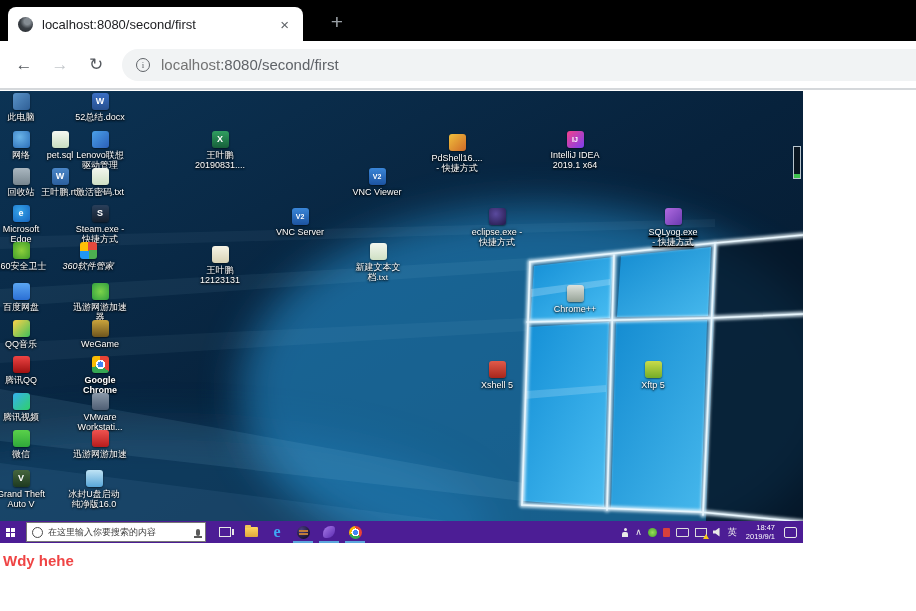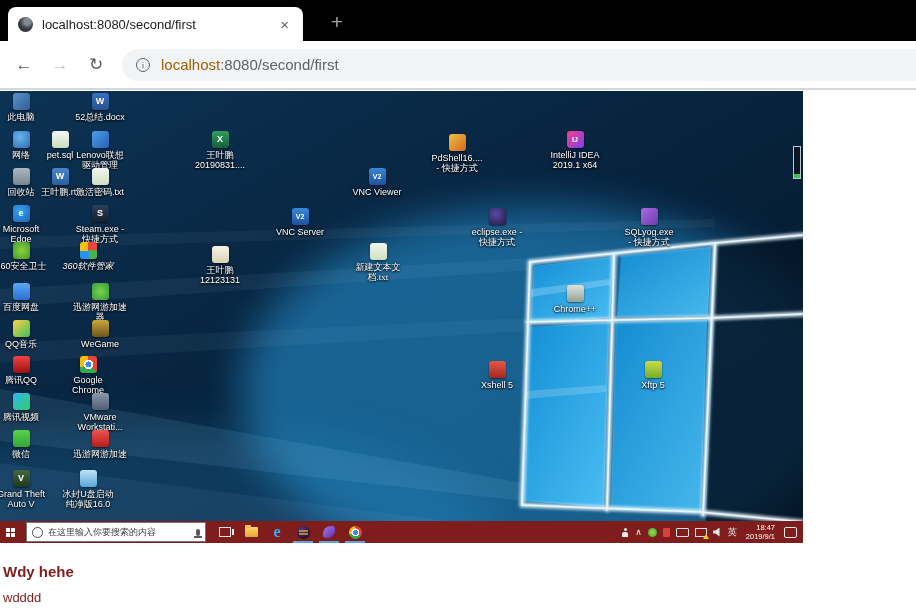--- a/index.html
+++ b/index.html
@@ -17,39 +17,39 @@
   .toolbar{width:916px;height:47px;background:#fff;display:flex;align-items:center;
     border-bottom:2px solid #d5d8db;box-sizing:content-box;padding:0;}
   .navbtn{width:24px;height:24px;margin-left:12px;font-size:17px;line-height:24px;text-align:center;color:#55595e;}
   .navbtn.fwd{color:#c3c7cb;}
   .omnibox{flex:1;height:32px;margin-left:14px;background:#f1f3f4;border-radius:16px 0 0 16px;
     display:flex;align-items:center;padding-left:14px;min-width:0;}
   .info-i{width:12px;height:12px;border:1.6px solid #5f6368;border-radius:50%;color:#5f6368;
     font-size:9px;display:flex;align-items:center;justify-content:center;flex:0 0 auto;}
   .info-i::after{content:"i";font-family:"Liberation Serif",serif;}
   .url{margin-left:11px;font-size:15px;white-space:nowrap;}
-  .url .host{color:#a16207;}
+  .url .host{color:#737373;}
   .url .rest{color:#5f6368;}
   
   .content{background:#fff;}
   .desktop{position:relative;width:803px;height:452px;margin-top:1px;overflow:hidden;background:#07223c;}
   .desktop svg{position:absolute;left:0;top:0;}
   
   .desk-icon{position:absolute;width:58px;display:flex;flex-direction:column;align-items:center;}
   .tile{width:17px;height:17px;border-radius:3px;box-shadow:0 1px 2px rgba(0,0,0,.55);
     display:flex;align-items:center;justify-content:center;}
   .glyph{font-size:9px;font-weight:bold;color:#fff;line-height:17px;}
   .ilabel{margin-top:2px;font-size:9px;line-height:10px;color:#fff;text-align:center;
     white-space:pre-line;text-shadow:0 1px 2px #000,0 0 3px rgba(0,0,0,.9);}
   
   .widget{position:absolute;left:793px;top:55px;width:6px;height:31px;border:1px solid #b9c6ce;
     background:#0b1722;}
   .widget-fill{position:absolute;left:0;right:0;bottom:0;height:4px;background:#3ec24e;}
   
-  .taskbar{position:absolute;left:0;bottom:0;width:803px;height:22px;background:#7f1d1d;
+  .taskbar{position:absolute;left:0;bottom:0;width:803px;height:22px;background:#4c1d95;
     display:flex;align-items:center;}
   .tb-start{width:26px;height:22px;display:flex;align-items:center;justify-content:center;flex:0 0 auto;}
   .win-logo{width:4px;height:4px;background:#fff;box-shadow:5px 0 #fff,0 5px #fff,5px 5px #fff;
     margin:-5px 5px 0 -5px;}
   .tb-search{width:168px;height:18px;background:#fff;border:1px solid #757575;display:flex;
     align-items:center;gap:5px;padding:0 5px;flex:0 0 auto;}
   .cortana{width:9px;height:9px;border:1.5px solid #4a4a4a;border-radius:50%;flex:0 0 auto;}
   .search-text{flex:1;font-size:9px;color:#3c3c3c;white-space:nowrap;overflow:hidden;}
   .mic{width:4px;height:7px;background:#5a5a5a;border-radius:2px;position:relative;flex:0 0 auto;}
   .mic::after{content:"";position:absolute;left:-2px;bottom:-2px;width:8px;height:2px;background:#5a5a5a;}
@@ -83,21 +83,21 @@
   .tray-ic.keyboard{width:11px;height:7px;border:1px solid #dcdcdc;border-radius:1px;}
   .tray-ic.network-warning{width:10px;height:7px;border:1px solid #dcdcdc;position:relative;}
   .tray-ic.network-warning::after{content:"";position:absolute;right:-3px;bottom:-3px;
     border-left:3px solid transparent;border-right:3px solid transparent;border-bottom:5px solid #f5c518;}
   .tray-ic.volume{width:9px;height:9px;background:#e8e8e8;
     clip-path:polygon(0 33%,30% 33%,75% 0,75% 100%,30% 67%,0 67%);}
   .ime{color:#f0f0f0;font-size:9px;}
   .clock{color:#fff;font-size:7.5px;line-height:9px;text-align:right;margin:0 3px;}
   .action-center{width:11px;height:9px;border:1px solid #e8e8e8;border-radius:2px;}
   
-  .ptext{padding:20px 0 0 3px;color:#7f1d1d;}
+  .ptext{padding:9px 0 0 3px;color:#ef4444;}
   .ptext h4{margin:0;font-size:15px;font-weight:bold;}
   .ptext p{margin:10px 0 0 0;font-size:13px;}
 </style>
 </head>
 <body>
 
 <div>
 
   <div class="tabbar">
     <div class="tab">
@@ -248,21 +248,21 @@
             <div class="ilabel">QQ音乐</div>
           </div>
           <div class="desk-icon" style="left: 71px; top: 229px;">
             <div class="tile" style="background: linear-gradient(rgb(202, 164, 60), rgb(110, 85, 30));"></div>
             <div class="ilabel">WeGame</div>
           </div>
           <div class="desk-icon" style="left: -8px; top: 265px;">
             <div class="tile" style="background: linear-gradient(rgb(238, 68, 68), rgb(158, 16, 16));"></div>
             <div class="ilabel">腾讯QQ</div>
           </div>
-          <div class="desk-icon" style="left: 59px; top: 265px;">
+          <div class="desk-icon" style="left: 71px; top: 265px; font-weight: bold;">
             <div class="tile" style="background: radial-gradient(circle, rgb(66, 133, 244) 0px, rgb(66, 133, 244) 3px, rgb(255, 255, 255) 3px, rgb(255, 255, 255) 4.5px, rgba(0, 0, 0, 0) 4.5px), conic-gradient(rgb(234, 67, 53) 0deg, rgb(234, 67, 53) 130deg, rgb(52, 168, 83) 130deg, rgb(52, 168, 83) 250deg, rgb(251, 188, 5) 250deg);"></div>
             <div class="ilabel">Google
 Chrome</div>
           </div>
           <div class="desk-icon" style="left: -8px; top: 302px;">
             <div class="tile" style="background: linear-gradient(135deg, rgb(53, 177, 240), rgb(47, 208, 106));"></div>
             <div class="ilabel">腾讯视频</div>
           </div>
           <div class="desk-icon" style="left: 71px; top: 302px;">
             <div class="tile" style="background: linear-gradient(rgb(138, 152, 168), rgb(78, 94, 116));"></div>
@@ -277,21 +277,21 @@
             <div class="tile" style="background: linear-gradient(rgb(239, 83, 80), rgb(183, 28, 28));"></div>
             <div class="ilabel">迅游网游加速</div>
           </div>
           <div class="desk-icon" style="left: -8px; top: 379px;">
             <div class="tile" style="background: linear-gradient(rgb(70, 102, 62), rgb(30, 58, 32));">
               <span class="glyph">V</span>
             </div>
             <div class="ilabel">Grand Theft
 Auto V</div>
           </div>
-          <div class="desk-icon" style="left: 59px; top: 379px; justify-content: center;">
+          <div class="desk-icon" style="left: 65px; top: 379px; justify-content: center;">
             <div class="tile" style="background: linear-gradient(rgb(191, 227, 245), rgb(88, 166, 216));"></div>
             <div class="ilabel">冰封U盘启动
 纯净版16.0</div>
           </div>
           <div class="desk-icon" style="left: 191px; top: 40px;">
             <div class="tile" style="background: linear-gradient(rgb(47, 158, 96), rgb(23, 96, 58));">
               <span class="glyph">X</span>
             </div>
             <div class="ilabel">王叶鹏
 20190831....</div>
@@ -328,21 +328,21 @@
               <span class="glyph" style="font-size: 7px;">IJ</span>
             </div>
             <div class="ilabel">IntelliJ IDEA
 2019.1 x64</div>
           </div>
           <div class="desk-icon" style="left: 468px; top: 117px;">
             <div class="tile" style="background: radial-gradient(circle at 40% 35%, rgb(90, 74, 158), rgb(34, 24, 72));"></div>
             <div class="ilabel">eclipse.exe -
 快捷方式</div>
           </div>
-          <div class="desk-icon" style="left: 620px; top: 117px;">
+          <div class="desk-icon" style="left: 644px; top: 117px; text-decoration: underline;">
             <div class="tile" style="background: linear-gradient(135deg, rgb(176, 106, 224), rgb(106, 58, 176));"></div>
             <div class="ilabel">SQLyog.exe
 - 快捷方式</div>
           </div>
           <div class="desk-icon" style="left: 546px; top: 194px;">
             <div class="tile" style="background: linear-gradient(rgb(221, 226, 221), rgb(150, 162, 150));"></div>
             <div class="ilabel">Chrome++</div>
           </div>
           <div class="desk-icon" style="left: 468px; top: 270px;">
             <div class="tile" style="background: linear-gradient(rgb(224, 90, 74), rgb(168, 38, 28));"></div>
@@ -405,16 +405,15 @@
             <div>18:47</div>
             <div>2019/9/1</div>
           </div>
           <div class="action-center"></div>
         </div>
       </div>
     </div>
 
     <div class="ptext">
       <h4>Wdy hehe</h4>
-      <p>wdddd</p>
     </div>
   </div>
 </div>
 
 </body></html>

